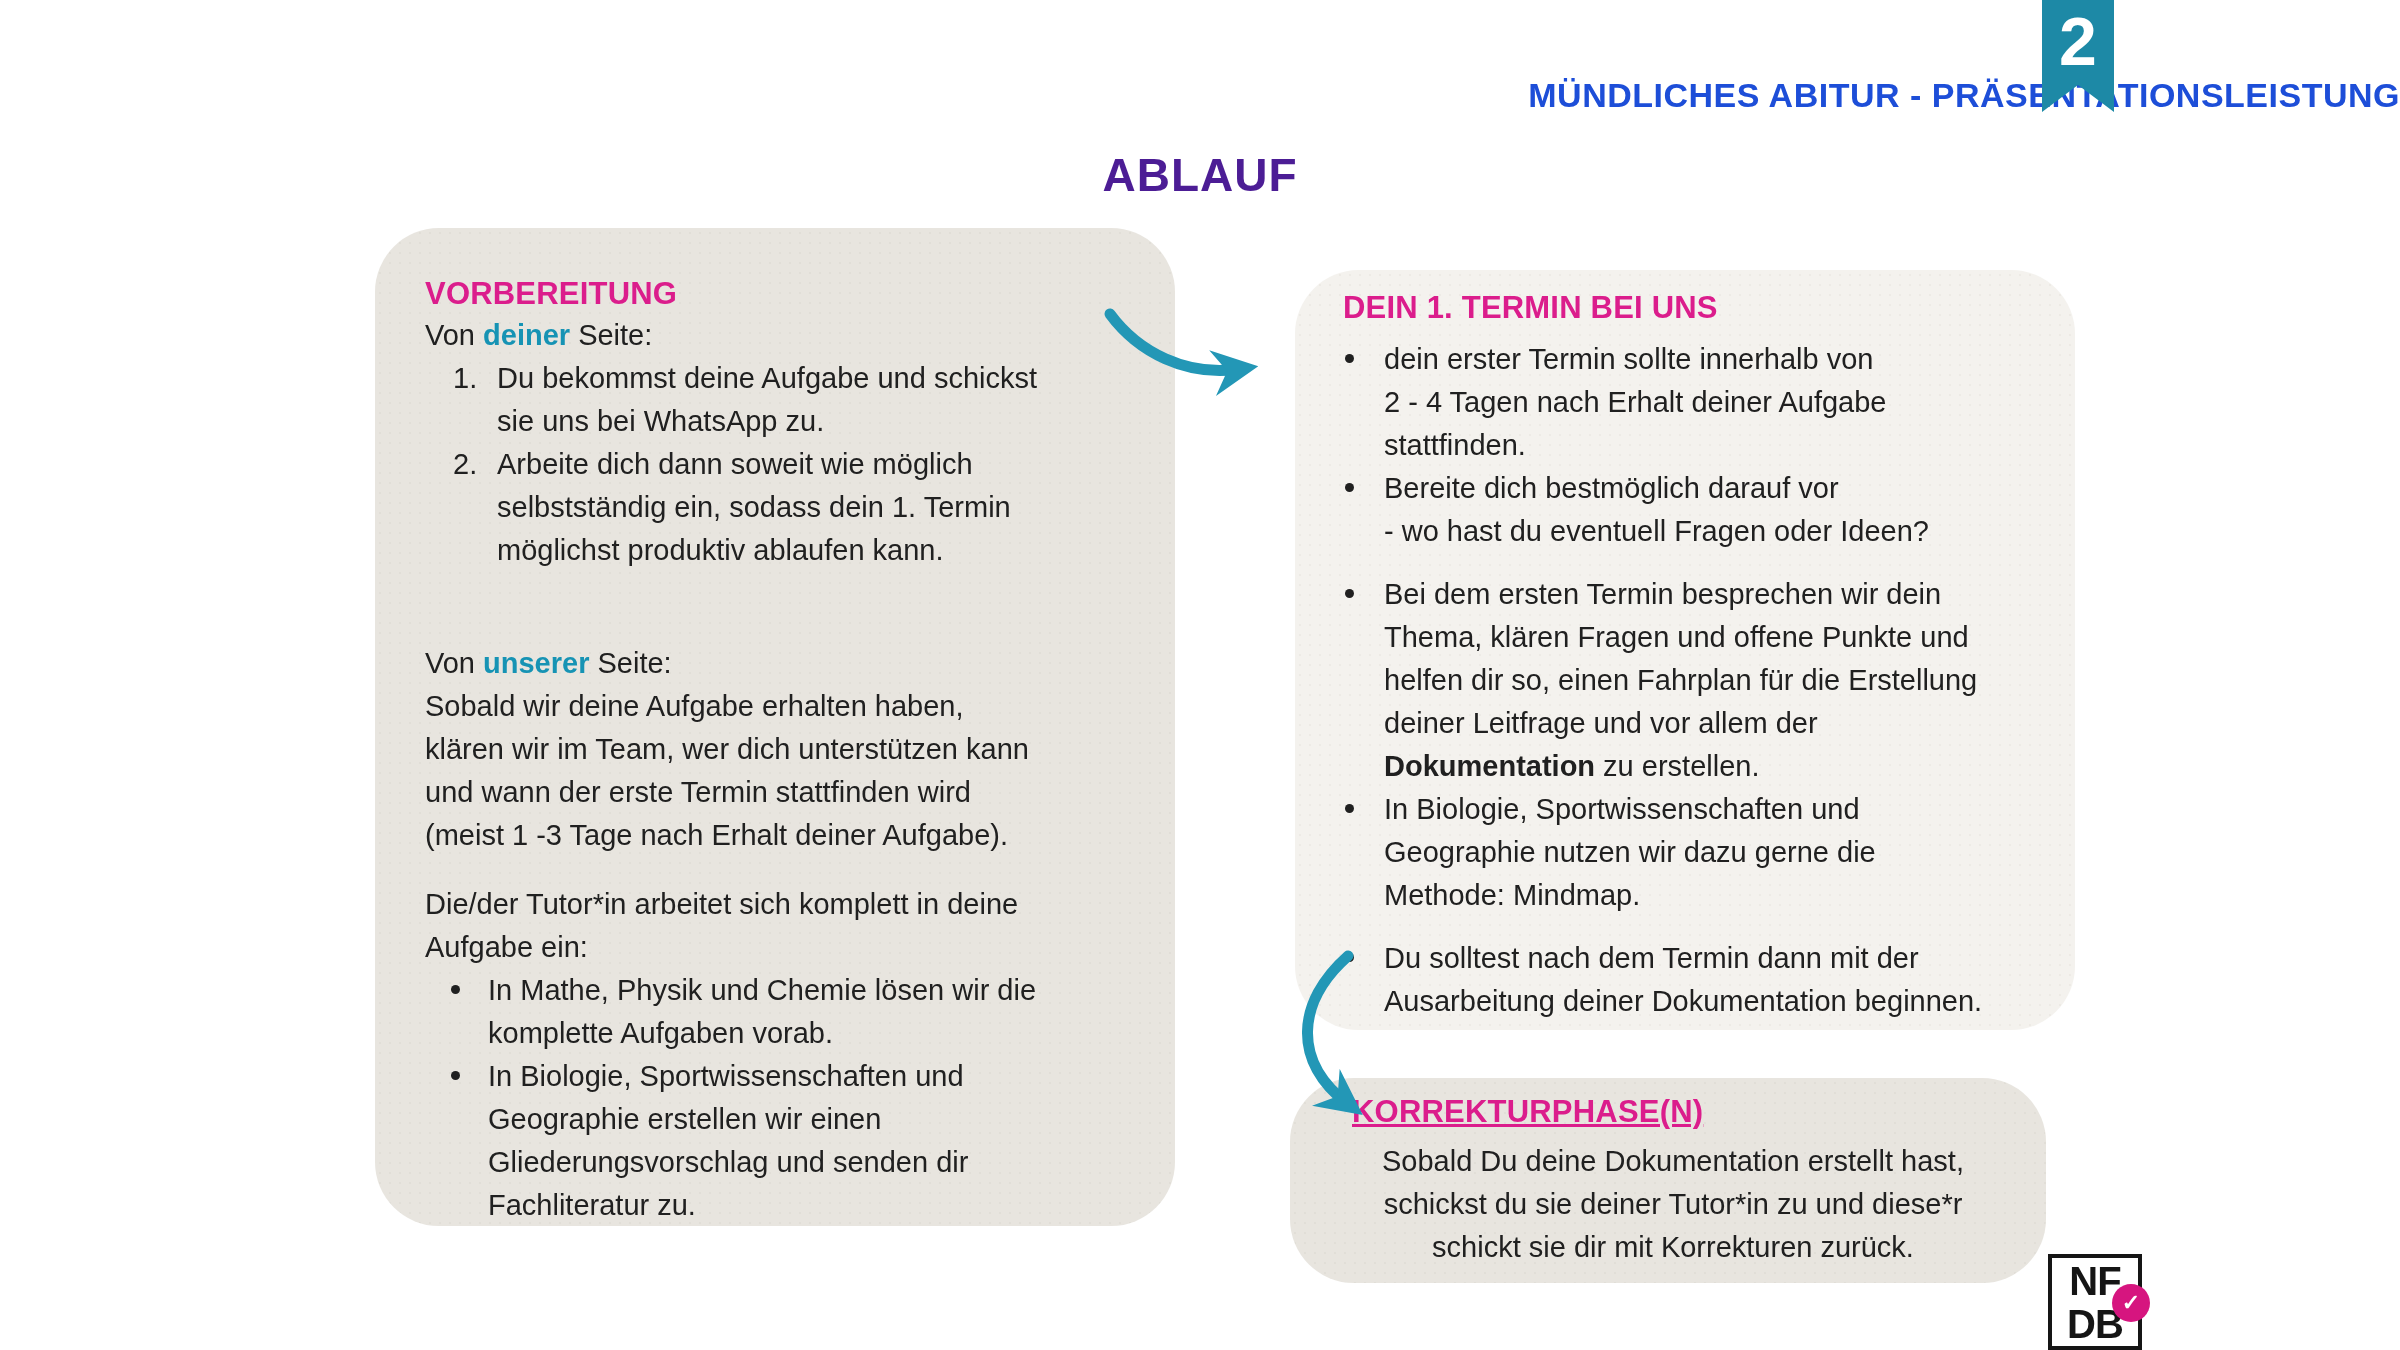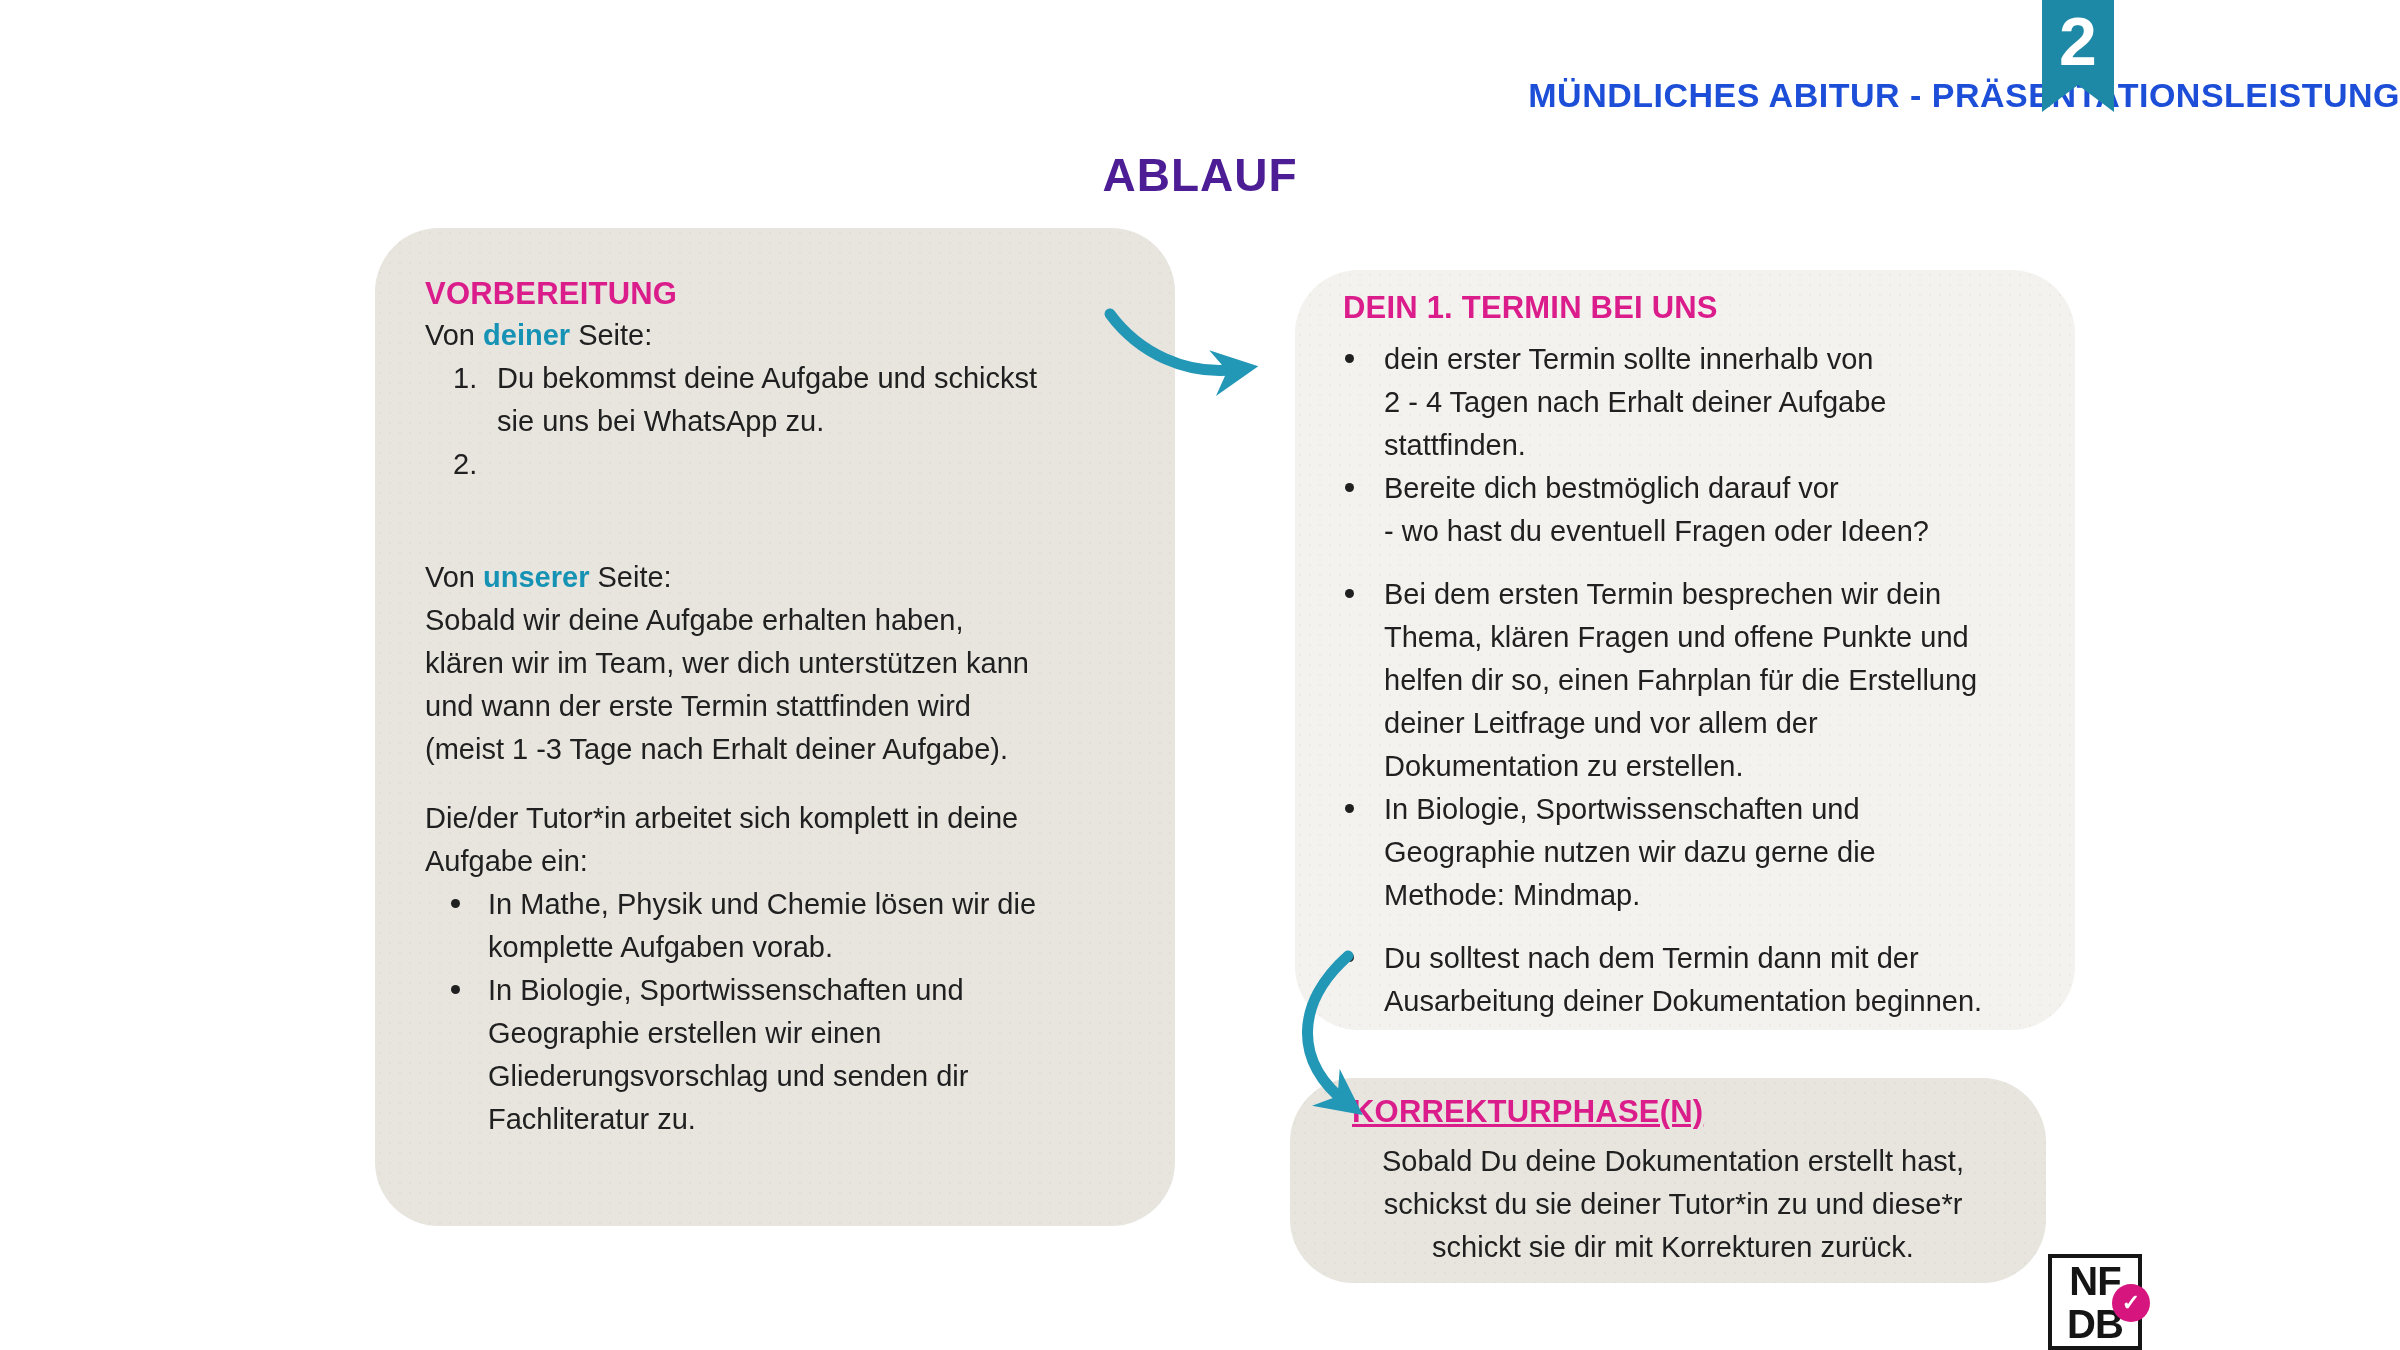--- a/index.html
+++ b/index.html
@@ -23,21 +23,21 @@
         background-size:10px 10px;}
   .dark{background-color:#e8e5df;}
   .light{background-color:#f4f2ee;}
   .left-card{left:375px;top:228px;width:800px;height:998px;padding:46px 44px 0 50px;}
   .right-card{left:1295px;top:270px;width:780px;height:760px;padding:18px 36px 0 48px;}
   .kor-card{left:1290px;top:1078px;width:756px;height:205px;padding:14px 36px 0 46px;}
 
   .h{font-size:31px;font-weight:bold;color:#db1d8c;line-height:40px;letter-spacing:.2px;}
   .t{font-size:29px;line-height:43px;white-space:pre;}
   .teal{color:#1693b4;font-weight:bold;}
-  .bold{font-weight:normal;}
+  .bold{font-weight:bold;}
 
   .gap-ourside{margin-top:70px;}
   .gap-tutor{margin-top:26px;}
   .gap-bullet{margin-top:20px;}
   .kor-card .h{margin-left:16px;text-decoration:underline;}
   .kor-card .t{margin-top:8px;text-align:center;}
 
   .olist{margin-left:28px;}
   .oitem{display:flex;}
   .oitem .num{flex:none;width:44px;font-size:29px;line-height:43px;}
@@ -75,20 +75,23 @@
     <div class="h">VORBEREITUNG</div>
     <div class="t"><span>Von </span><span class="teal">deiner</span><span> Seite:</span></div>
     <div class="olist">
       <div class="oitem">
         <span class="num">1.</span>
         <span class="t">Du bekommst deine Aufgabe und schickst
 sie uns bei WhatsApp zu.</span>
       </div>
       <div class="oitem">
         <span class="num">2.</span>
+        <span class="t">Arbeite dich dann soweit wie möglich
+selbstständig ein, sodass dein 1. Termin
+möglichst produktiv ablaufen kann.</span>
       </div>
     </div>
     <div class="t gap-ourside"><span>Von </span><span class="teal">unserer</span><span> Seite:</span></div>
     <div class="t">Sobald wir deine Aufgabe erhalten haben,
 klären wir im Team, wer dich unterstützen kann
 und wann der erste Termin stattfinden wird
 (meist 1 -3 Tage nach Erhalt deiner Aufgabe).</div>
     <div class="t gap-tutor">Die/der Tutor*in arbeitet sich komplett in deine
 Aufgabe ein:</div>
     <div>

